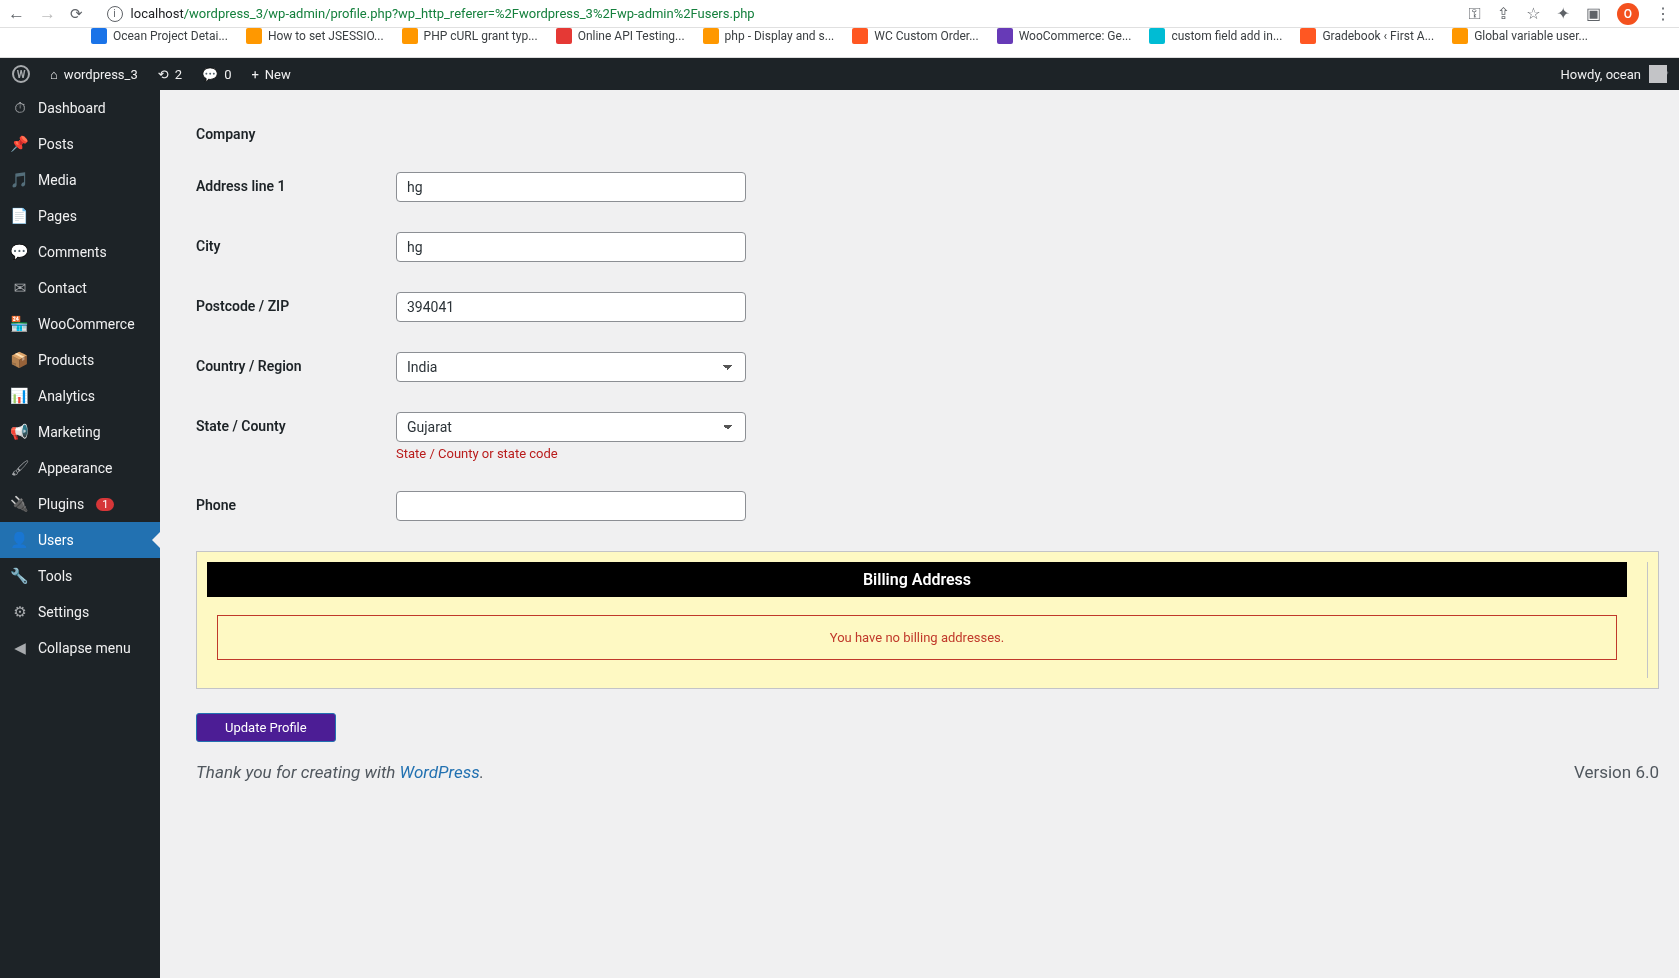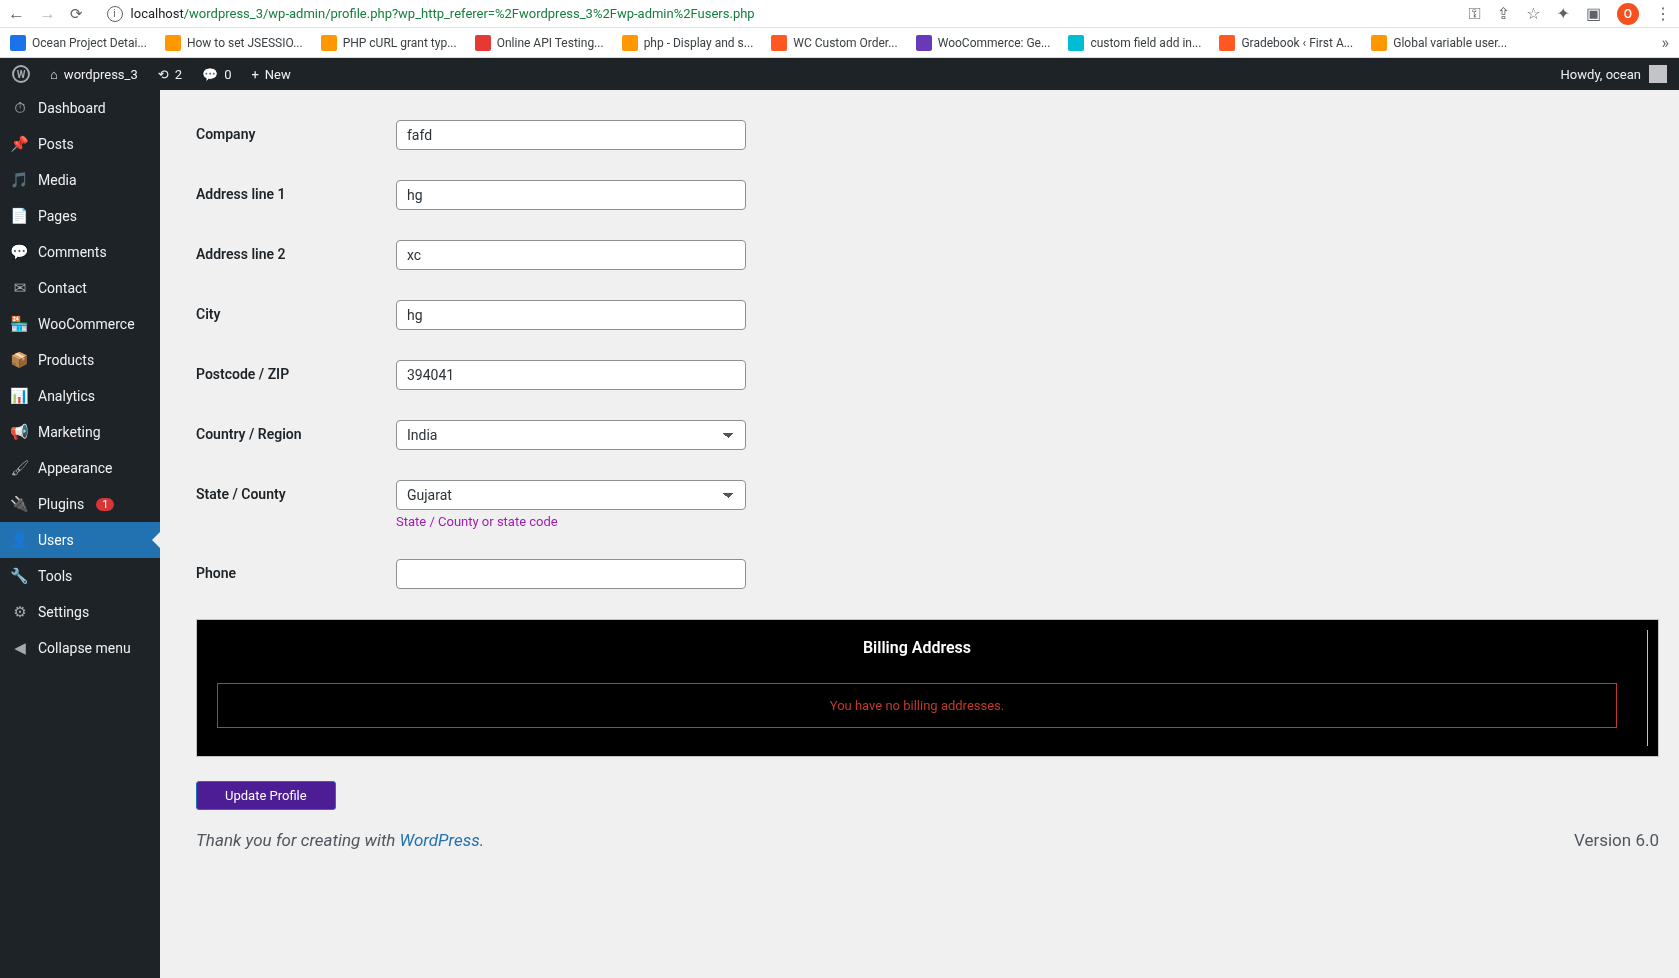--- a/index.html
+++ b/index.html
@@ -12,21 +12,21 @@
     .nav-arrow.disabled { color: #bdbdbd; }
     .reload { font-size: 15px; color: #5f6368; cursor: pointer; }
     .url-bar { flex: 1; display: flex; align-items: center; gap: 8px; padding: 0 10px; height: 22px; }
     .url-bar .info-icon { width: 16px; height: 16px; border: 1.5px solid #5f6368; border-radius: 50%; display: flex; align-items: center; justify-content: center; font-size: 10px; color: #5f6368; }
     .url-text { font-size: 13px; color: #202124; }
     .url-text .dim { color: #15803d; }
     .chrome-actions { display: flex; gap: 16px; align-items: center; color: #5f6368; }
     .chrome-avatar { width: 22px; height: 22px; border-radius: 50%; background: #f4511e; color: #fff; display: flex; align-items: center; justify-content: center; font-size: 12px; font-weight: 500; }
 
     
-    .bookmarks-bar { height: 30px; background: #fff; border-bottom: 1px solid #ddd; display: flex; align-items: center; padding: 0 10px; gap: 18px; font-size: 12px; color: #3c4043; }
+    .bookmarks-bar { height: 30px; background: #fff; border-bottom: 1px solid #ddd; display: flex; align-items: center; padding: 0 10px; gap: 18px; font-size: 12px; color: #3c4043; flex-direction: column; }
     .bookmark-item { display: flex; align-items: center; gap: 6px; white-space: nowrap; cursor: pointer; }
     .bm-icon { width: 16px; height: 16px; border-radius: 2px; display: inline-block; }
     .bm-chevron { margin-left: auto; color: #5f6368; font-size: 16px; }
 
     
     .wp-adminbar { height: 32px; background: #1d2327; color: #f0f0f1; display: flex; align-items: center; padding: 0 12px; font-size: 13px; }
     .adminbar-left { display: flex; align-items: center; gap: 20px; }
     .adminbar-item { display: flex; align-items: center; gap: 6px; cursor: pointer; }
     .wp-logo { width: 18px; height: 18px; border: 2px solid #a7aaad; border-radius: 50%; display: flex; align-items: center; justify-content: center; font-size: 10px; color: #a7aaad; font-weight: bold; }
     .adminbar-right { margin-left: auto; display: flex; align-items: center; gap: 8px; }
@@ -47,24 +47,24 @@
     .submenu-item.current { color: #fff; font-weight: 600; }
     .badge { background: #d63638; color: #fff; border-radius: 9px; padding: 0 6px; font-size: 11px; margin-left: 4px; }
 
     
     .content { flex: 1; padding: 0 20px 20px 20px; overflow-y: auto; position: relative; margin-left: 16px; }
     .form-table { width: 100%; margin-top: 30px; }
     .form-row { display: flex; align-items: flex-start; margin-bottom: 30px; }
     .form-label { width: 200px; font-size: 14px; color: #1d2327; font-weight: 600; padding-top: 6px; }
     .form-field input, .form-field select { width: 350px; padding: 4px 10px; font-size: 14px; border: 1px solid #8c8f94; border-radius: 4px; background: #fff; height: 30px; color: #2c3338; }
     .form-field select { appearance: none; background-image: linear-gradient(45deg, transparent 50%, #555 50%), linear-gradient(135deg, #555 50%, transparent 50%); background-position: calc(100% - 17px) 12px, calc(100% - 12px) 12px; background-size: 5px 5px; background-repeat: no-repeat; padding-right: 30px; }
-    .form-description { font-size: 13px; color: #a21caf; margin-top: 4px; }
-
-    
-    .address-section { border: 1px solid #c3c4c7; padding: 10px; margin-top: 10px; display: flex; gap: 20px; background: #000000; }
+    .form-description { font-size: 13px; color: #b91c1c; margin-top: 4px; }
+
+    
+    .address-section { border: 1px solid #c3c4c7; padding: 10px; margin-top: 10px; display: flex; gap: 20px; background: #fef9c3; }
     .address-col { flex: 1; }
     .address-col.divider { border-right: 1px solid #c3c4c7; padding-right: 20px; }
     .address-header { background: #000; color: #fff; text-align: center; padding: 8px; font-size: 16px; font-weight: 600; }
     .address-empty { border: 1px solid #c0392b; color: #c0392b; text-align: center; padding: 14px; margin: 18px 10px; font-size: 13px; }
 
     
     .submit-btn { background: #4c1d95; color: #fff; border: 1px solid #2271b1; border-radius: 3px; padding: 6px 28px; font-size: 13px; cursor: pointer; margin-top: 24px; }
 
     
     .wp-footer { display: flex; justify-content: space-between; padding: 20px 0 10px; font-size: 17px; color: #50575e; font-style: italic; }
@@ -235,29 +235,24 @@
       <div class="menu-item">
         <span class="menu-icon">◀</span>
         <span>Collapse menu</span>
       </div>
     </div>
 
   <div class="content">
     <div class="form-table">
       <div class="form-row">
         <div class="form-label">Company</div>
-        <div class="form-field"><input type="text" value="fafd" style=""></div>
       </div>
       <div class="form-row">
         <div class="form-label">Address line 1</div>
         <div class="form-field"><input type="text" value="hg" style=""></div>
-      </div>
-      <div class="form-row">
-        <div class="form-label">Address line 2</div>
-        <div class="form-field"><input type="text" value="xc" style=""></div>
       </div>
       <div class="form-row">
         <div class="form-label">City</div>
         <div class="form-field"><input type="text" value="hg" style=""></div>
       </div>
       <div class="form-row">
         <div class="form-label">Postcode / ZIP</div>
         <div class="form-field"><input type="text" value="394041" style=""></div>
       </div>
       <div class="form-row">

